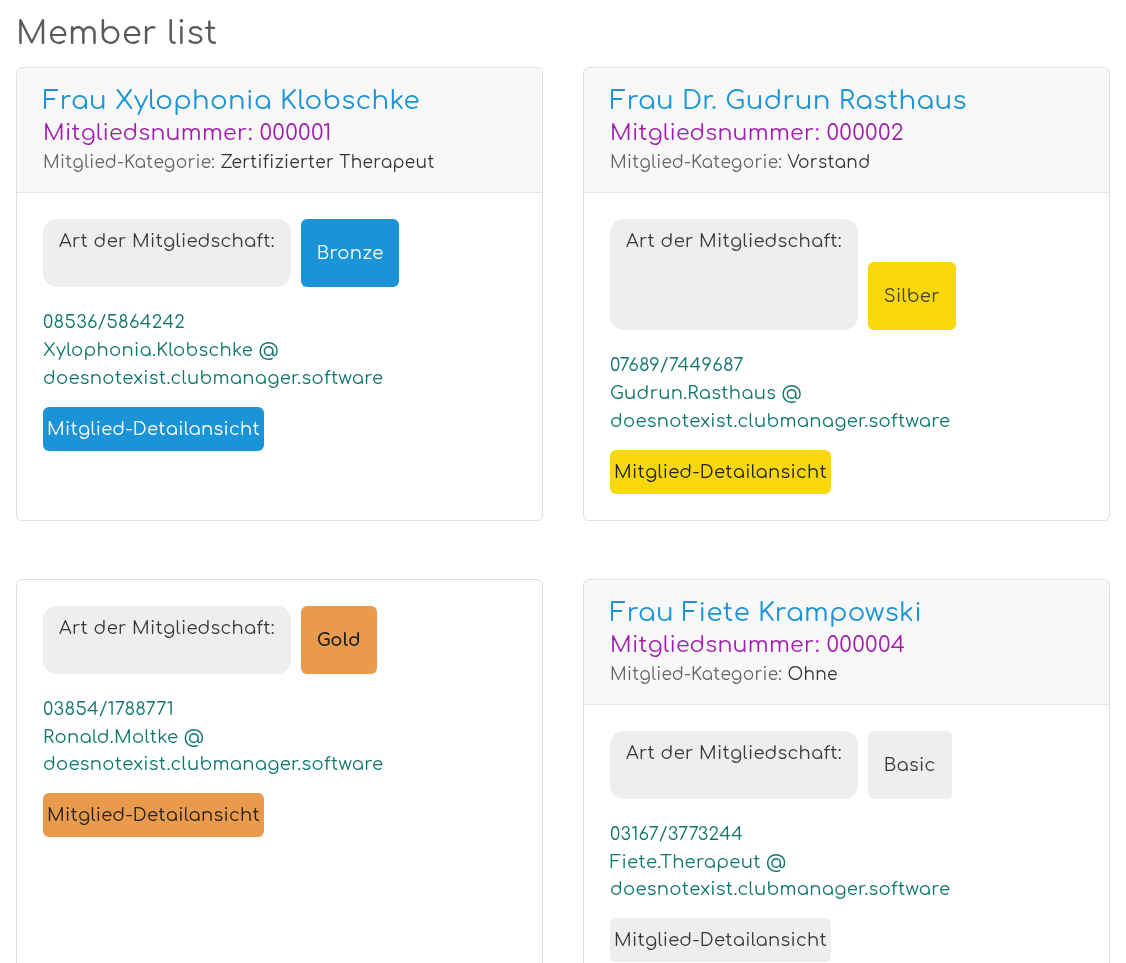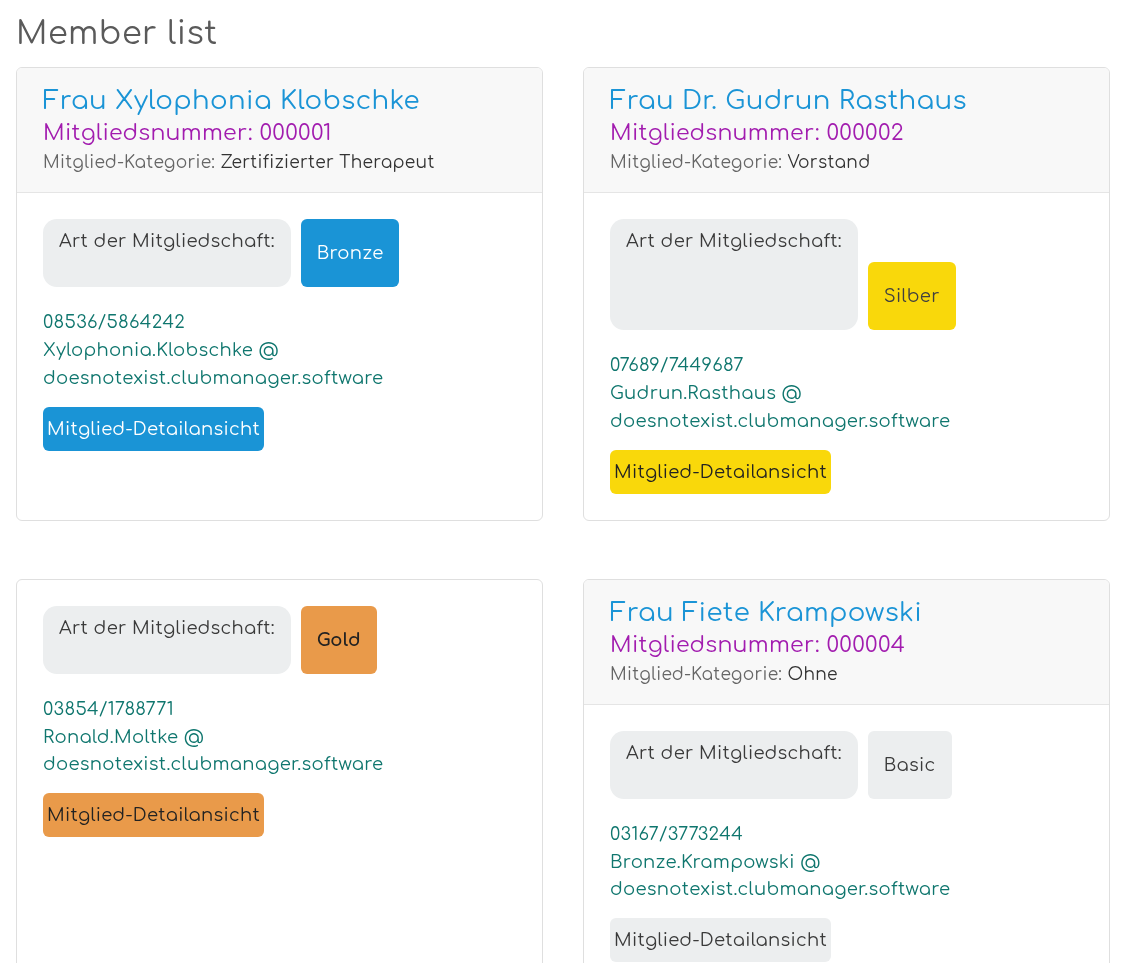--- a/index.html
+++ b/index.html
@@ -187,19 +187,19 @@
         <span>Mitglied-Kategorie: </span><span class="member-category-value">Ohne</span>
       </div>
     </div>
     <div class="card-body">
       <div class="membership-row">
         <span class="membership-label">Art der Mitgliedschaft:</span>
         <span class="badge badge-basic">Basic</span>
       </div>
       <div class="contact">
         <a>03167/3773244</a>
-        <a>Bronze.Krampowski @ doesnotexist.clubmanager.software</a>
+        <a>Fiete.Therapeut @ doesnotexist.clubmanager.software</a>
       </div>
       <button class="detail-btn detail-basic">Mitglied-Detailansicht</button>
     </div>
   </div>
 
 </div>
 
 </body></html>

